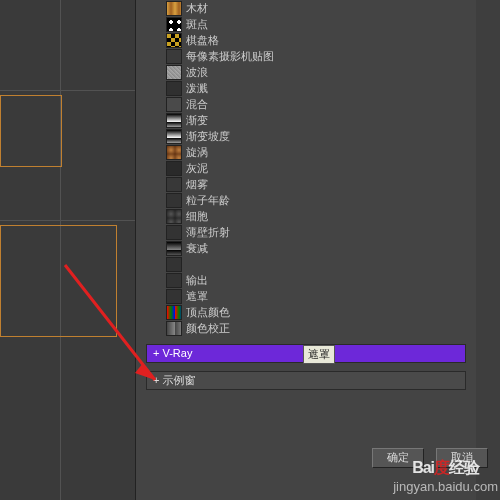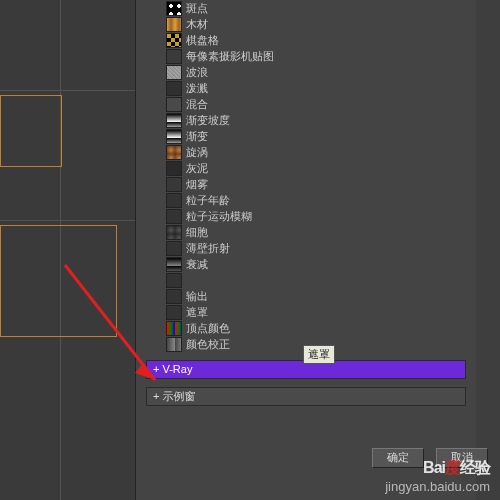--- a/index.html
+++ b/index.html
@@ -100,26 +100,26 @@
     line-height: 17px;
     color: #ddd;
     font-size: 11px;
   }
   .arrow {
     position: absolute;
     pointer-events: none;
   }
   .watermark {
     position: absolute;
-    right: 10px;
+    right: 2px;
     bottom: 6px;
     color: #fff;
     font-size: 10px;
     opacity: 0.85;
-    text-align: right;
+    text-align: center;
   }
   .watermark .logo {
     font-size: 16px;
     font-weight: bold;
     letter-spacing: -1px;
   }
   .watermark .sub {
     font-size: 13px;
     color: #ccc;
   }
@@ -142,28 +142,28 @@
   <div class="grid-line-v" style="left:60px"></div>
   <div class="orange-box" style="left:0;top:95px;width:60px;height:70px"></div>
   <div class="orange-box" style="left:0;top:225px;width:115px;height:110px"></div>
 </div>
 
 <div class="right-edge"></div>
 
 <div class="dialog">
   <div class="tree" id="tree">
       <div class="tree-item">
+        <span class="swatch" style="background: linear-gradient(90deg, rgb(216, 160, 64), rgb(160, 96, 32), rgb(216, 160, 64)) 0% 0% / 8px 8px;"></span>
+        <span>木材</span>
+      </div>
+      <div class="tree-item">
         <span class="swatch" style="background: radial-gradient(circle, rgb(255, 255, 255) 30%, rgb(0, 0, 0) 32%) 0% 0% / 8px 8px;"></span>
         <span>斑点</span>
       </div>
       <div class="tree-item">
-        <span class="swatch" style="background: linear-gradient(90deg, rgb(216, 160, 64), rgb(160, 96, 32), rgb(216, 160, 64)) 0% 0% / 8px 8px;"></span>
-        <span>木材</span>
-      </div>
-      <div class="tree-item">
         <span class="swatch" style="background: repeating-conic-gradient(rgb(0, 0, 0) 0deg, rgb(0, 0, 0) 25%, rgb(200, 160, 32) 0deg, rgb(200, 160, 32) 50%) 0% 0% / 8px 8px;"></span>
         <span>棋盘格</span>
       </div>
       <div class="tree-item">
         <span class="swatch" style="background:  0% 0% / 8px 8px rgb(58, 58, 58);"></span>
         <span>每像素摄影机贴图</span>
       </div>
       <div class="tree-item">
         <span class="swatch" style="background: repeating-linear-gradient(45deg, rgb(136, 136, 136), rgb(170, 170, 170) 3px) 0% 0% / 8px 8px;"></span>
         <span>波浪</span>
@@ -171,45 +171,41 @@
       <div class="tree-item">
         <span class="swatch" style="background:  0% 0% / 8px 8px rgb(48, 48, 48);"></span>
         <span>泼溅</span>
       </div>
       <div class="tree-item">
         <span class="swatch" style="background:  0% 0% / 8px 8px rgb(74, 74, 74);"></span>
         <span>混合</span>
       </div>
       <div class="tree-item">
         <span class="swatch" style="background: linear-gradient(rgb(0, 0, 0), rgb(255, 255, 255)) 0% 0% / 8px 8px;"></span>
+        <span>渐变</span>
+      </div>
+      <div class="tree-item">
+        <span class="swatch" style="background: linear-gradient(rgb(0, 0, 0), rgb(255, 255, 255)) 0% 0% / 8px 8px;"></span>
         <span>渐变坡度</span>
-      </div>
-      <div class="tree-item">
-        <span class="swatch" style="background: linear-gradient(rgb(0, 0, 0), rgb(255, 255, 255)) 0% 0% / 8px 8px;"></span>
-        <span>渐变</span>
       </div>
       <div class="tree-item">
         <span class="swatch" style="background: radial-gradient(rgb(192, 128, 64), rgb(96, 48, 16)) 0% 0% / 8px 8px;"></span>
         <span>旋涡</span>
       </div>
       <div class="tree-item">
         <span class="swatch" style="background:  0% 0% / 8px 8px rgb(42, 42, 42);"></span>
         <span>灰泥</span>
       </div>
       <div class="tree-item">
         <span class="swatch" style="background:  0% 0% / 8px 8px rgb(56, 56, 56);"></span>
         <span>烟雾</span>
       </div>
       <div class="tree-item">
         <span class="swatch" style="background:  0% 0% / 8px 8px rgb(51, 51, 51);"></span>
         <span>粒子年龄</span>
-      </div>
-      <div class="tree-item">
-        <span class="swatch" style="background:  0% 0% / 8px 8px rgb(51, 51, 51);"></span>
-        <span>粒子运动模糊</span>
       </div>
       <div class="tree-item">
         <span class="swatch" style="background: radial-gradient(rgb(85, 85, 85), rgb(34, 34, 34)) 0% 0% / 8px 8px;"></span>
         <span>细胞</span>
       </div>
       <div class="tree-item">
         <span class="swatch" style="background:  0% 0% / 8px 8px rgb(51, 51, 51);"></span>
         <span>薄壁折射</span>
       </div>
       <div class="tree-item">

